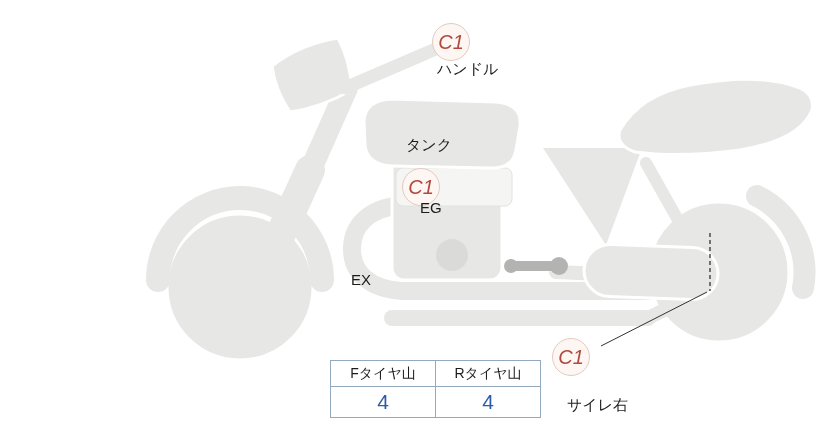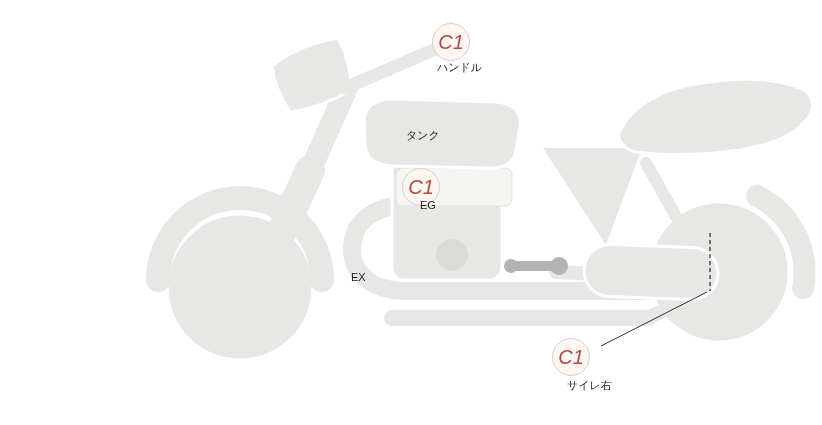--- a/index.html
+++ b/index.html
@@ -29,21 +29,21 @@
     border:1px solid var(--badge-border);
     display:flex;align-items:center;justify-content:center;
     color:var(--grade-text);
     font-size:20px;
     line-height:1;
     z-index:3;
     font-style:italic;
   }
   .plabel{
     position:absolute;
-    font-size:11px;
+    font-size:15px;
     color:#1b1b1b;
     white-space:nowrap;
     z-index:3;
   }
   .tire-table{
     position:absolute;
     left:330px;top:360px;
     border-collapse:collapse;
     background:#ffffff;
     z-index:3;
@@ -116,24 +116,38 @@
     <line x1="345" y1="88" x2="452" y2="42" stroke="#e7e7e5" stroke-width="13" stroke-linecap="round"></line>
     <circle cx="458" cy="44" r="10" fill="#e7e7e5"></circle>
 
     <line x1="710" y1="233" x2="710" y2="291" stroke="#333333" stroke-width="1.3" stroke-dasharray="4 3"></line>
     <line x1="707" y1="292" x2="601" y2="346" stroke="#333333" stroke-width="1"></line>
   </svg>
 
   <div class="badge" style="left:432px;top:23px">C1</div>
   <div class="plabel" style="left:437px;top:60px">ハンドル</div>
 
-  <div class="plabel" style="left:406px;top:128px">タンク</div>
+  <div class="plabel" style="left:406px;top:136px">タンク</div>
 
   <div class="badge" style="left:402px;top:168px">C1</div>
   <div class="plabel" style="left:420px;top:199px">EG</div>
 
   <div class="plabel" style="left:351px;top:271px">EX</div>
 
   <div class="badge" style="left:552px;top:338px">C1</div>
-  <div class="plabel" style="left:567px;top:378px">サイレ右</div>
+  <div class="plabel" style="left:567px;top:396px">サイレ右</div>
 
+  <table class="tire-table">
+    <thead>
+      <tr>
+        <th>Fタイヤ山</th>
+        <th>Rタイヤ山</th>
+      </tr>
+    </thead>
+    <tbody>
+      <tr>
+        <td>4</td>
+        <td>4</td>
+      </tr>
+    </tbody>
+  </table>
 
 </div>
 
 </body></html>

